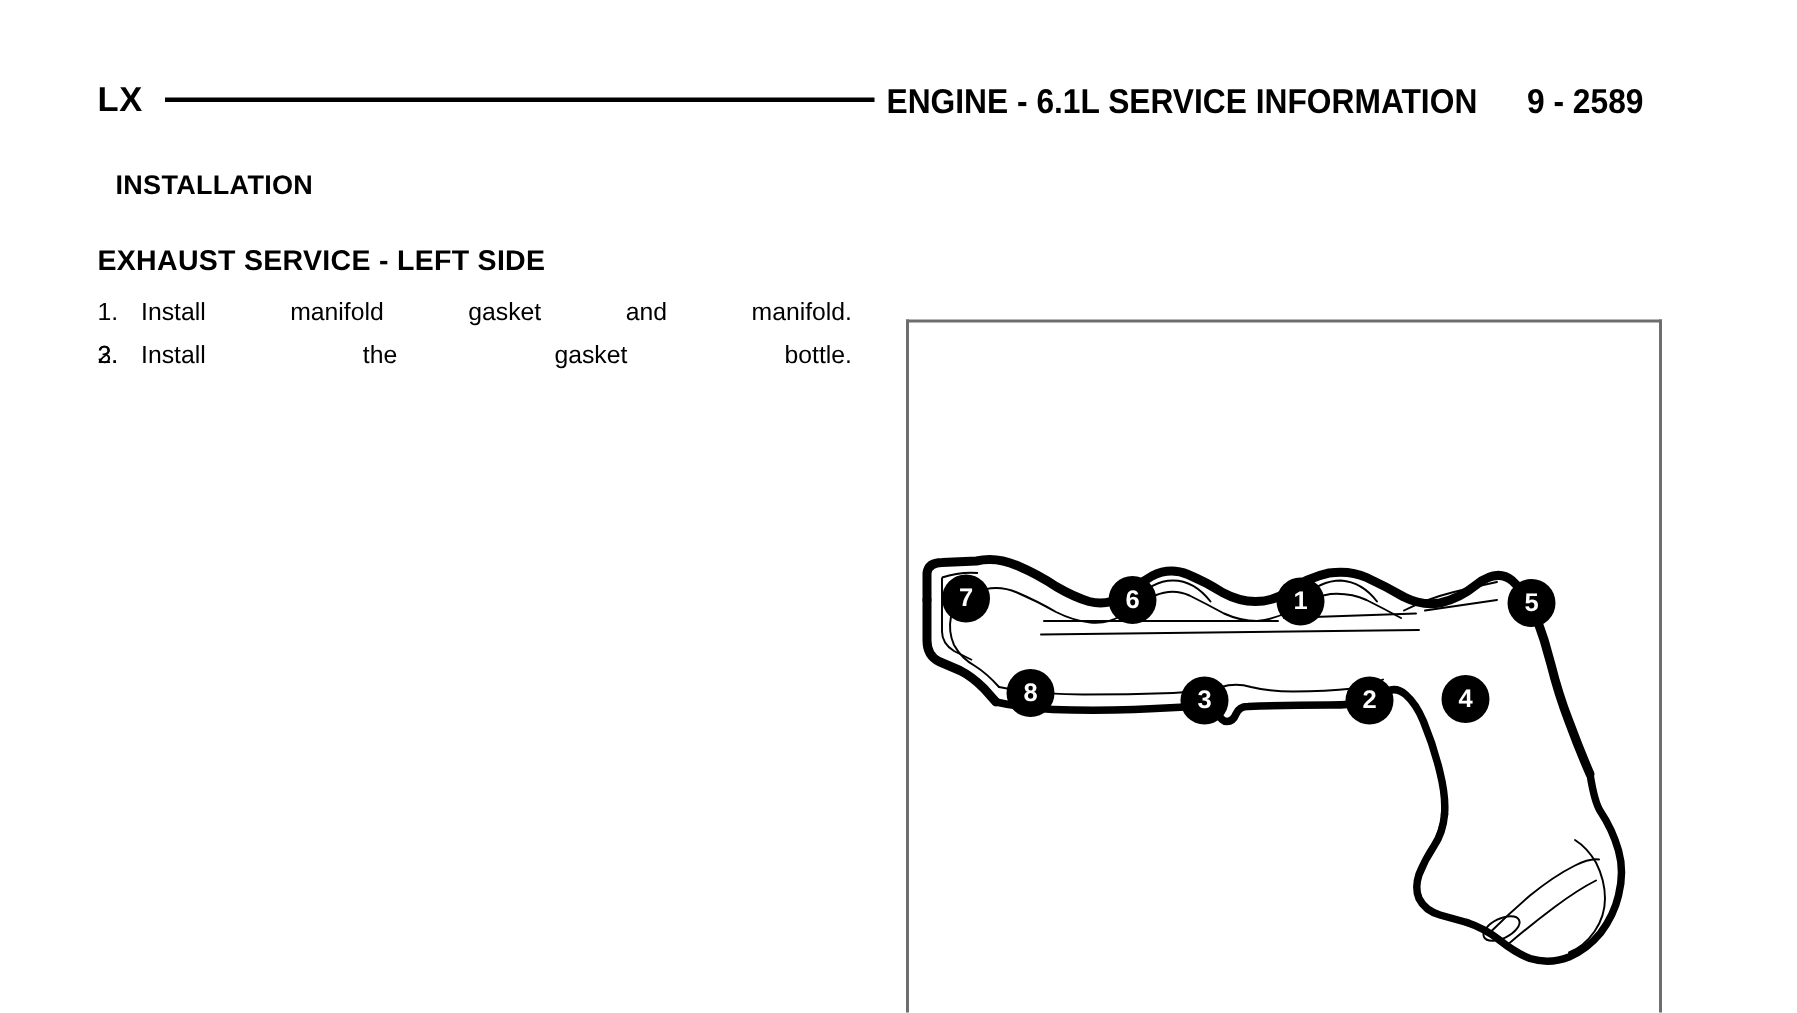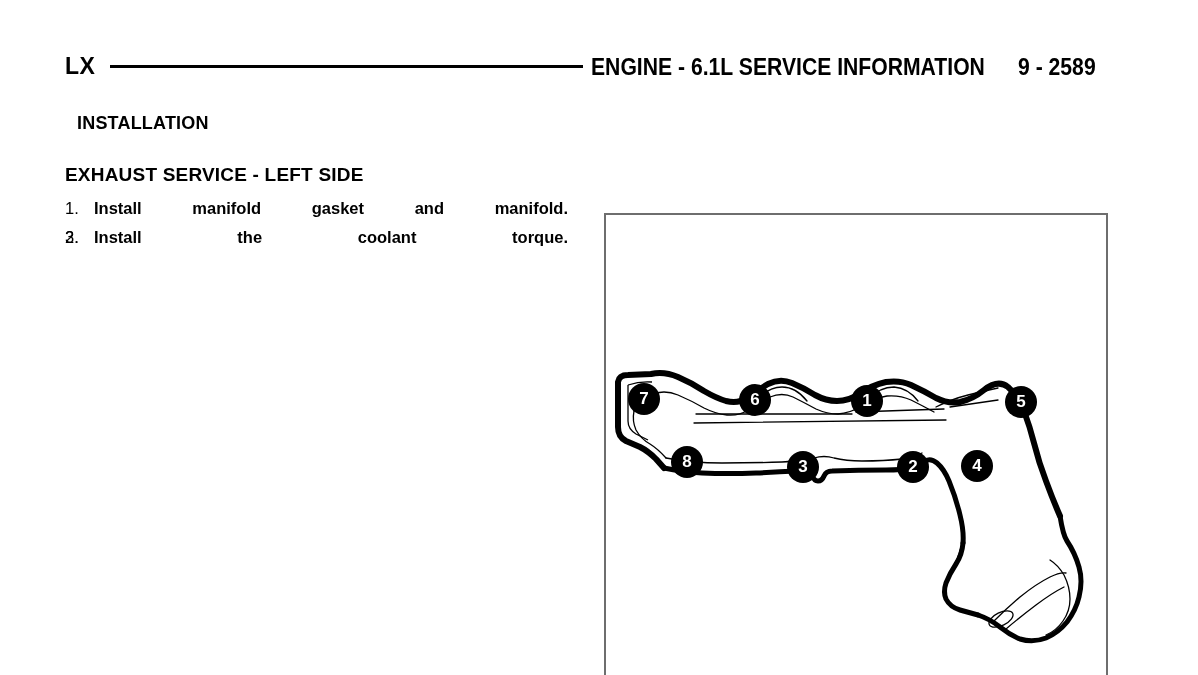--- a/index.html
+++ b/index.html
@@ -109,21 +109,20 @@
     left: 0;
     top: 0;
     width: 24px;
     font-size: 16.5px;
     line-height: 25px;
     text-align: left;
   }
   .proc-text {
     display: block;
     text-align: justify;
-    font-weight: bold;
   }
   .proc-text.justify-all {
     text-align-last: justify;
   }
 
   
   #figure-frame {
     position: absolute;
     left: 604px;
     top: 213px;
@@ -180,21 +179,21 @@
     <span class="proc-num">1.</span>
     <span class="proc-text justify-all">Install manifold gasket and manifold.</span>
   </div>
 
   <div class="proc-item">
     <span class="proc-num">2.</span>
   </div>
 
   <div class="proc-item">
     <span class="proc-num">3.</span>
-    <span class="proc-text justify-all">Install the coolant torque.</span>
+    <span class="proc-text justify-all">Install the gasket bottle.</span>
   </div>
 
 </div>
 
 <div id="figure-frame">
 
   <svg id="manifold-illustration" viewBox="0 0 504 470" xmlns="http://www.w3.org/2000/svg">
 
     <g fill="none" stroke="#000000" stroke-linecap="round" stroke-linejoin="round">
 

